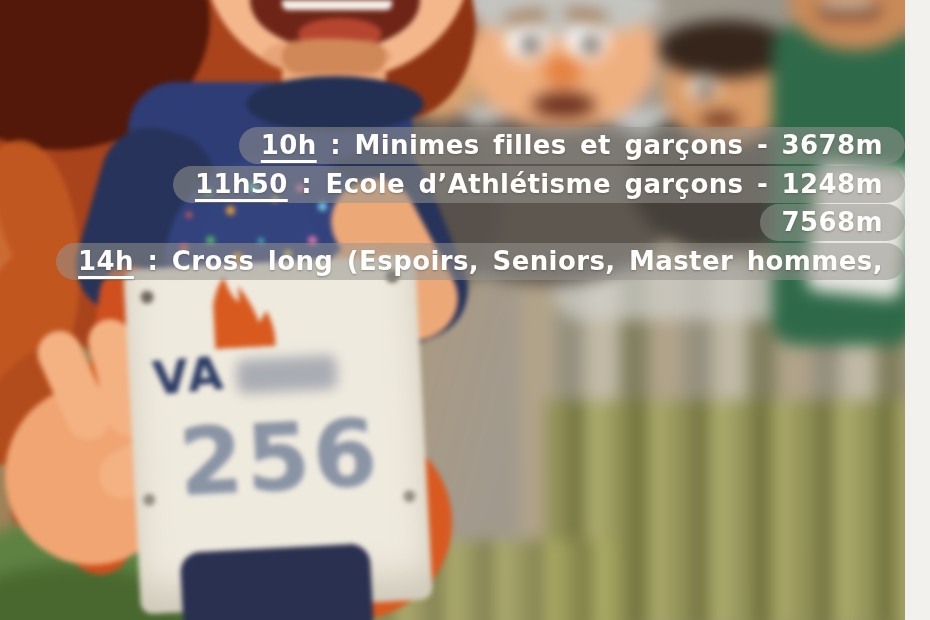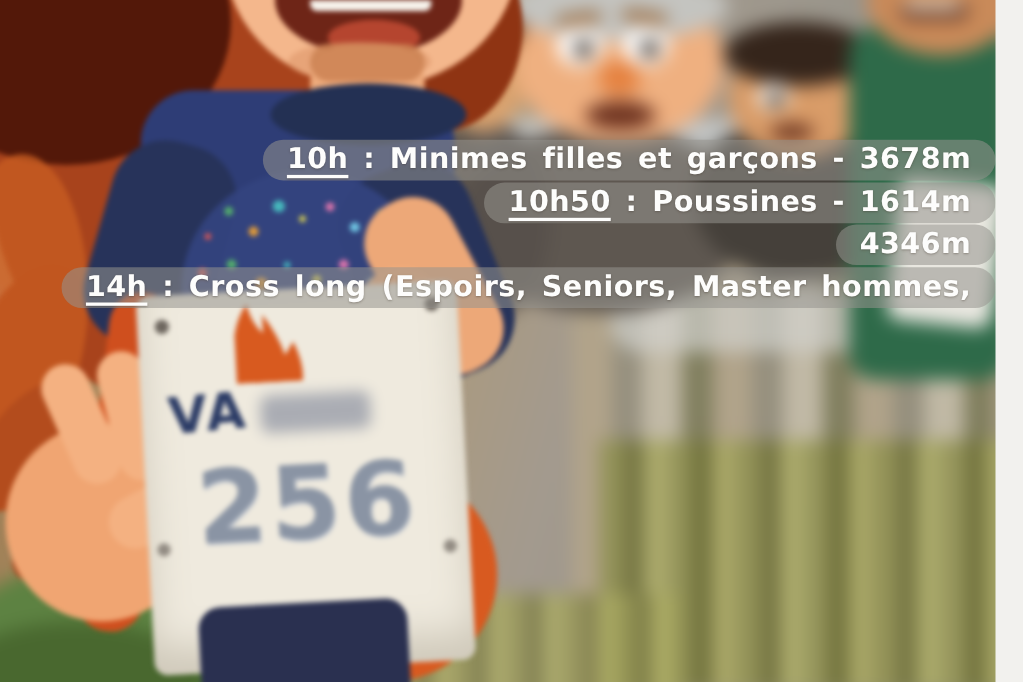--- a/index.html
+++ b/index.html
@@ -181,18 +181,18 @@
       <div class="abs" style="left:108px;top:96px;width:100px;height:34px;background:#2c3c66;opacity:.35;filter:blur(6px);border-radius:8px;"></div>
       <div class="bib-number">256</div>
     </div>
     <div class="abs" style="left:182px;top:548px;width:190px;height:95px;background:#2a3050;border-radius:20px;transform:rotate(-3deg);"></div>
   </div>
 
   <div class="white-strip"></div>
 
   <div class="schedule">
       <div class="pill"><span class="time">10h</span> : Minimes filles et garçons - 3678m</div>
-      <div class="pill"><span class="time">10h50</span> : Poussines - 1614m</div>
-      <div class="pill">4346m</div>
+      <div class="pill"><span class="time">11h50</span> : Ecole d’Athlétisme garçons - 1248m</div>
+      <div class="pill">7568m</div>
       <div class="pill"><span class="time">14h</span> : Cross long (Espoirs, Seniors, Master hommes,</div>
     </div>
 
 </div>
 
 </body></html>

